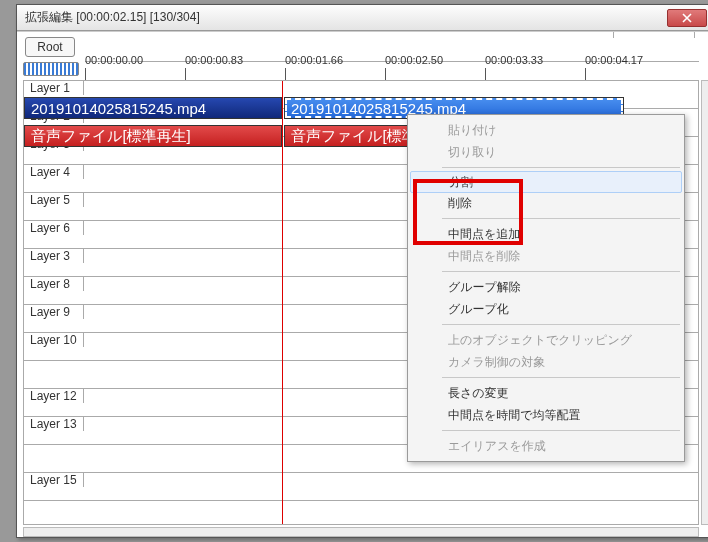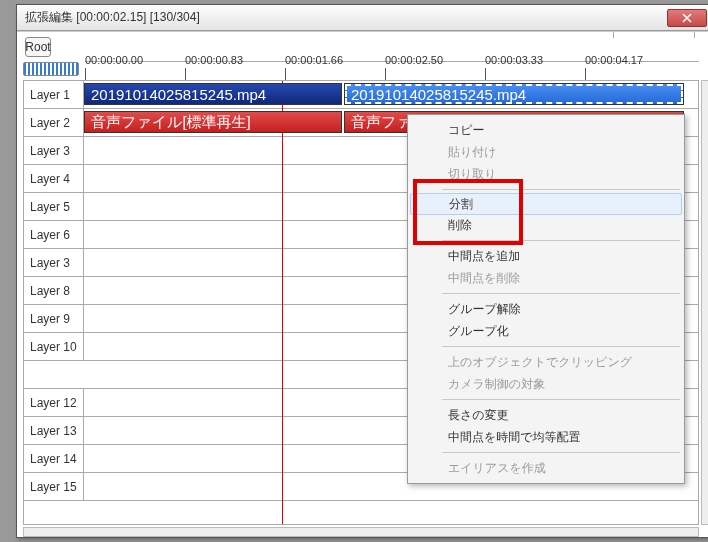--- a/index.html
+++ b/index.html
@@ -2,27 +2,27 @@
 <html><head>
 <meta charset="utf-8">
 <style>
 * { margin:0; padding:0; box-sizing:border-box; font-family:"MS UI Gothic","Meiryo",sans-serif; font-size:12px; }
 html,body { width:708px; height:542px; background:#999; overflow:hidden; }
 .window { position:absolute; left:16px; top:4px; width:696px; height:534px; background:#ec4899; border:1px solid #555; box-shadow:2px 2px 4px rgba(0,0,0,.3); }
 .titlebar { height:26px; background:linear-gradient(#fdfdfd,#e4e4e4); border-bottom:1px solid #999; display:flex; align-items:center; padding:0 4px; }
 .titlebar .title { flex:1; color:#333; font-size:12px; padding-left:4px; }
 .titlebar .close { width:40px; height:18px; background:linear-gradient(#e07a7a,#c84949); border:1px solid #963030; border-radius:2px; display:flex; align-items:center; justify-content:center; color:#fff; font-size:10px; }
 .content { position:absolute; top:26px; left:0; right:0; bottom:0; background:#fff; border-top:1px solid #ccc; overflow:hidden; }
-.rootbtn { position:absolute; left:8px; top:5px; width:26px; height:20px; background:#f7f7f7; border:1px solid #888; border-radius:3px; display:flex; align-items:center; justify-content:center; color:#333; }
+.rootbtn { position:absolute; left:8px; top:5px; width:50px; height:20px; background:#f7f7f7; border:1px solid #888; border-radius:3px; display:flex; align-items:center; justify-content:center; color:#333; }
 .ruler { position:absolute; left:68px; top:2px; right:12px; height:28px; border-bottom:1px solid #aaa; }
 .ruler .tick { position:absolute; top:0; font-size:11px; color:#333;margin-top:20px; }
 .ruler .tick::after { content:""; position:absolute; left:0; top:14px; width:1px; height:12px; background:#555; }
 .scalebar { position:absolute; left:6px; top:30px; width:56px; height:14px; background:repeating-linear-gradient(90deg,#3a7bd5 0,#3a7bd5 2px,#fff 2px,#fff 4px); border:1px solid #888; border-radius:2px; }
 .timeline { position:absolute; left:6px; top:48px; right:12px; bottom:12px; border:1px solid #aaa; background:#fff; }
-.row { height:28px; border-bottom:1px solid #aaa; display:flex; }
+.row { height:28px; border-bottom:1px solid #aaa; display:flex;flex-direction:column; }
 .row .label { width:60px; border-right:1px solid #aaa; display:flex; align-items:center; padding-left:6px; color:#333; background:#fff; }
 .row .track { flex:1; position:relative; }
 .clip { position:absolute; top:2px; height:22px; border:1px solid #333; display:flex; align-items:center; padding:0 6px; color:#fff; font-size:15px; overflow:hidden; white-space:nowrap; }
 .clip.blue-dark { background:linear-gradient(#2648b0,#10287a); }
 .clip.blue { background:linear-gradient(#4a90f0,#2468d8); }
 .clip.red { background:linear-gradient(#e24a4a,#c52020); }
 .clip.sel { outline:2px dashed #fff; outline-offset:-3px; }
 .playhead { position:absolute; top:0; bottom:0; width:1px; background:#d00; left:258px; }
 .ctxmenu { position:absolute; left:390px; top:109px; width:278px; background:#f4f4f4; border:1px solid #9a9a9a; box-shadow:2px 2px 6px rgba(0,0,0,.3); padding:4px 2px; z-index:50; }
 .ctxmenu .item { height:22px; display:flex; align-items:center; padding-left:38px; color:#333; position:relative; }
@@ -117,35 +117,33 @@
         </div>
       <div class="row">
           <div class="label">Layer 12</div>
           <div class="track"></div>
         </div>
       <div class="row">
           <div class="label">Layer 13</div>
           <div class="track"></div>
         </div>
       <div class="row">
-          <div class="label">Layer 14</div>
           <div class="track"></div>
         </div>
       <div class="row">
           <div class="label">Layer 15</div>
           <div class="track"></div>
         </div>
     </div>
 
     <div class="scroll-v"></div>
     <div class="scroll-h"></div>
   </div>
 
   <div class="ctxmenu">
-    <div class="item">コピー</div>
     <div class="item disabled">貼り付け</div>
     <div class="item disabled">切り取り</div>
     <div class="sep"></div>
     <div class="item hover">分割</div>
     <div class="item">削除</div>
     <div class="sep"></div>
     <div class="item">中間点を追加</div>
     <div class="item disabled">中間点を削除</div>
     <div class="sep"></div>
     <div class="item">グループ解除</div>

